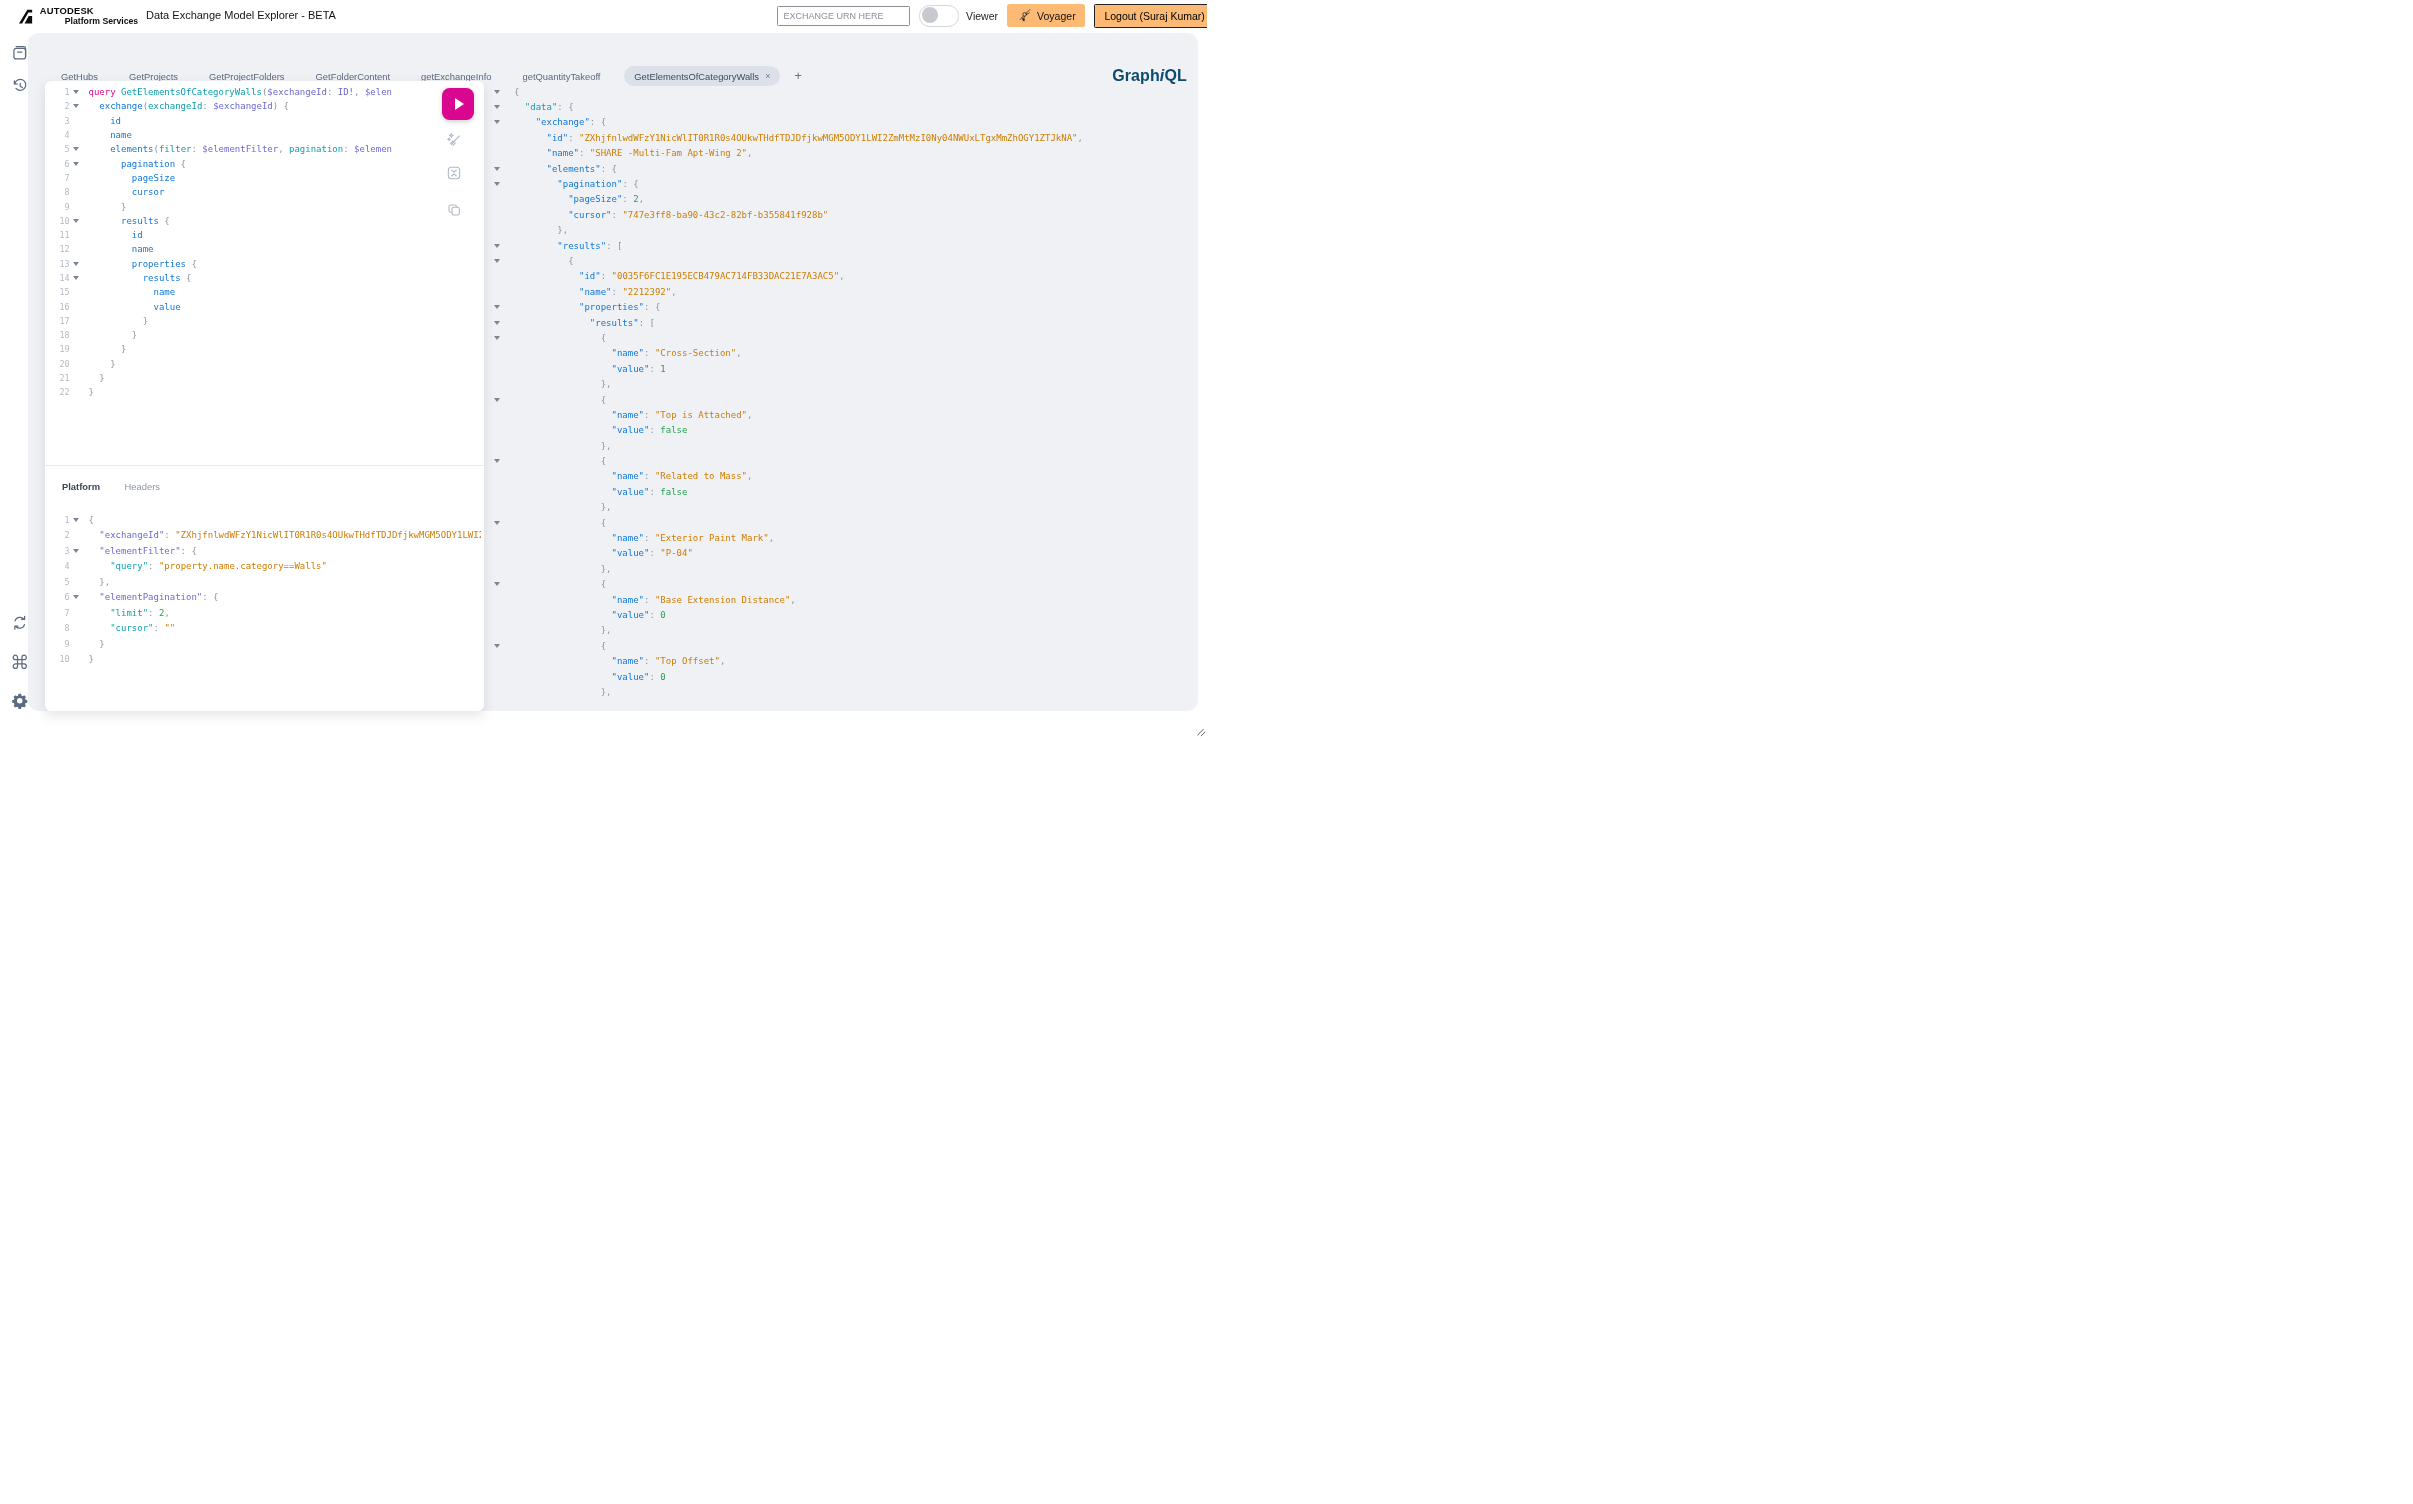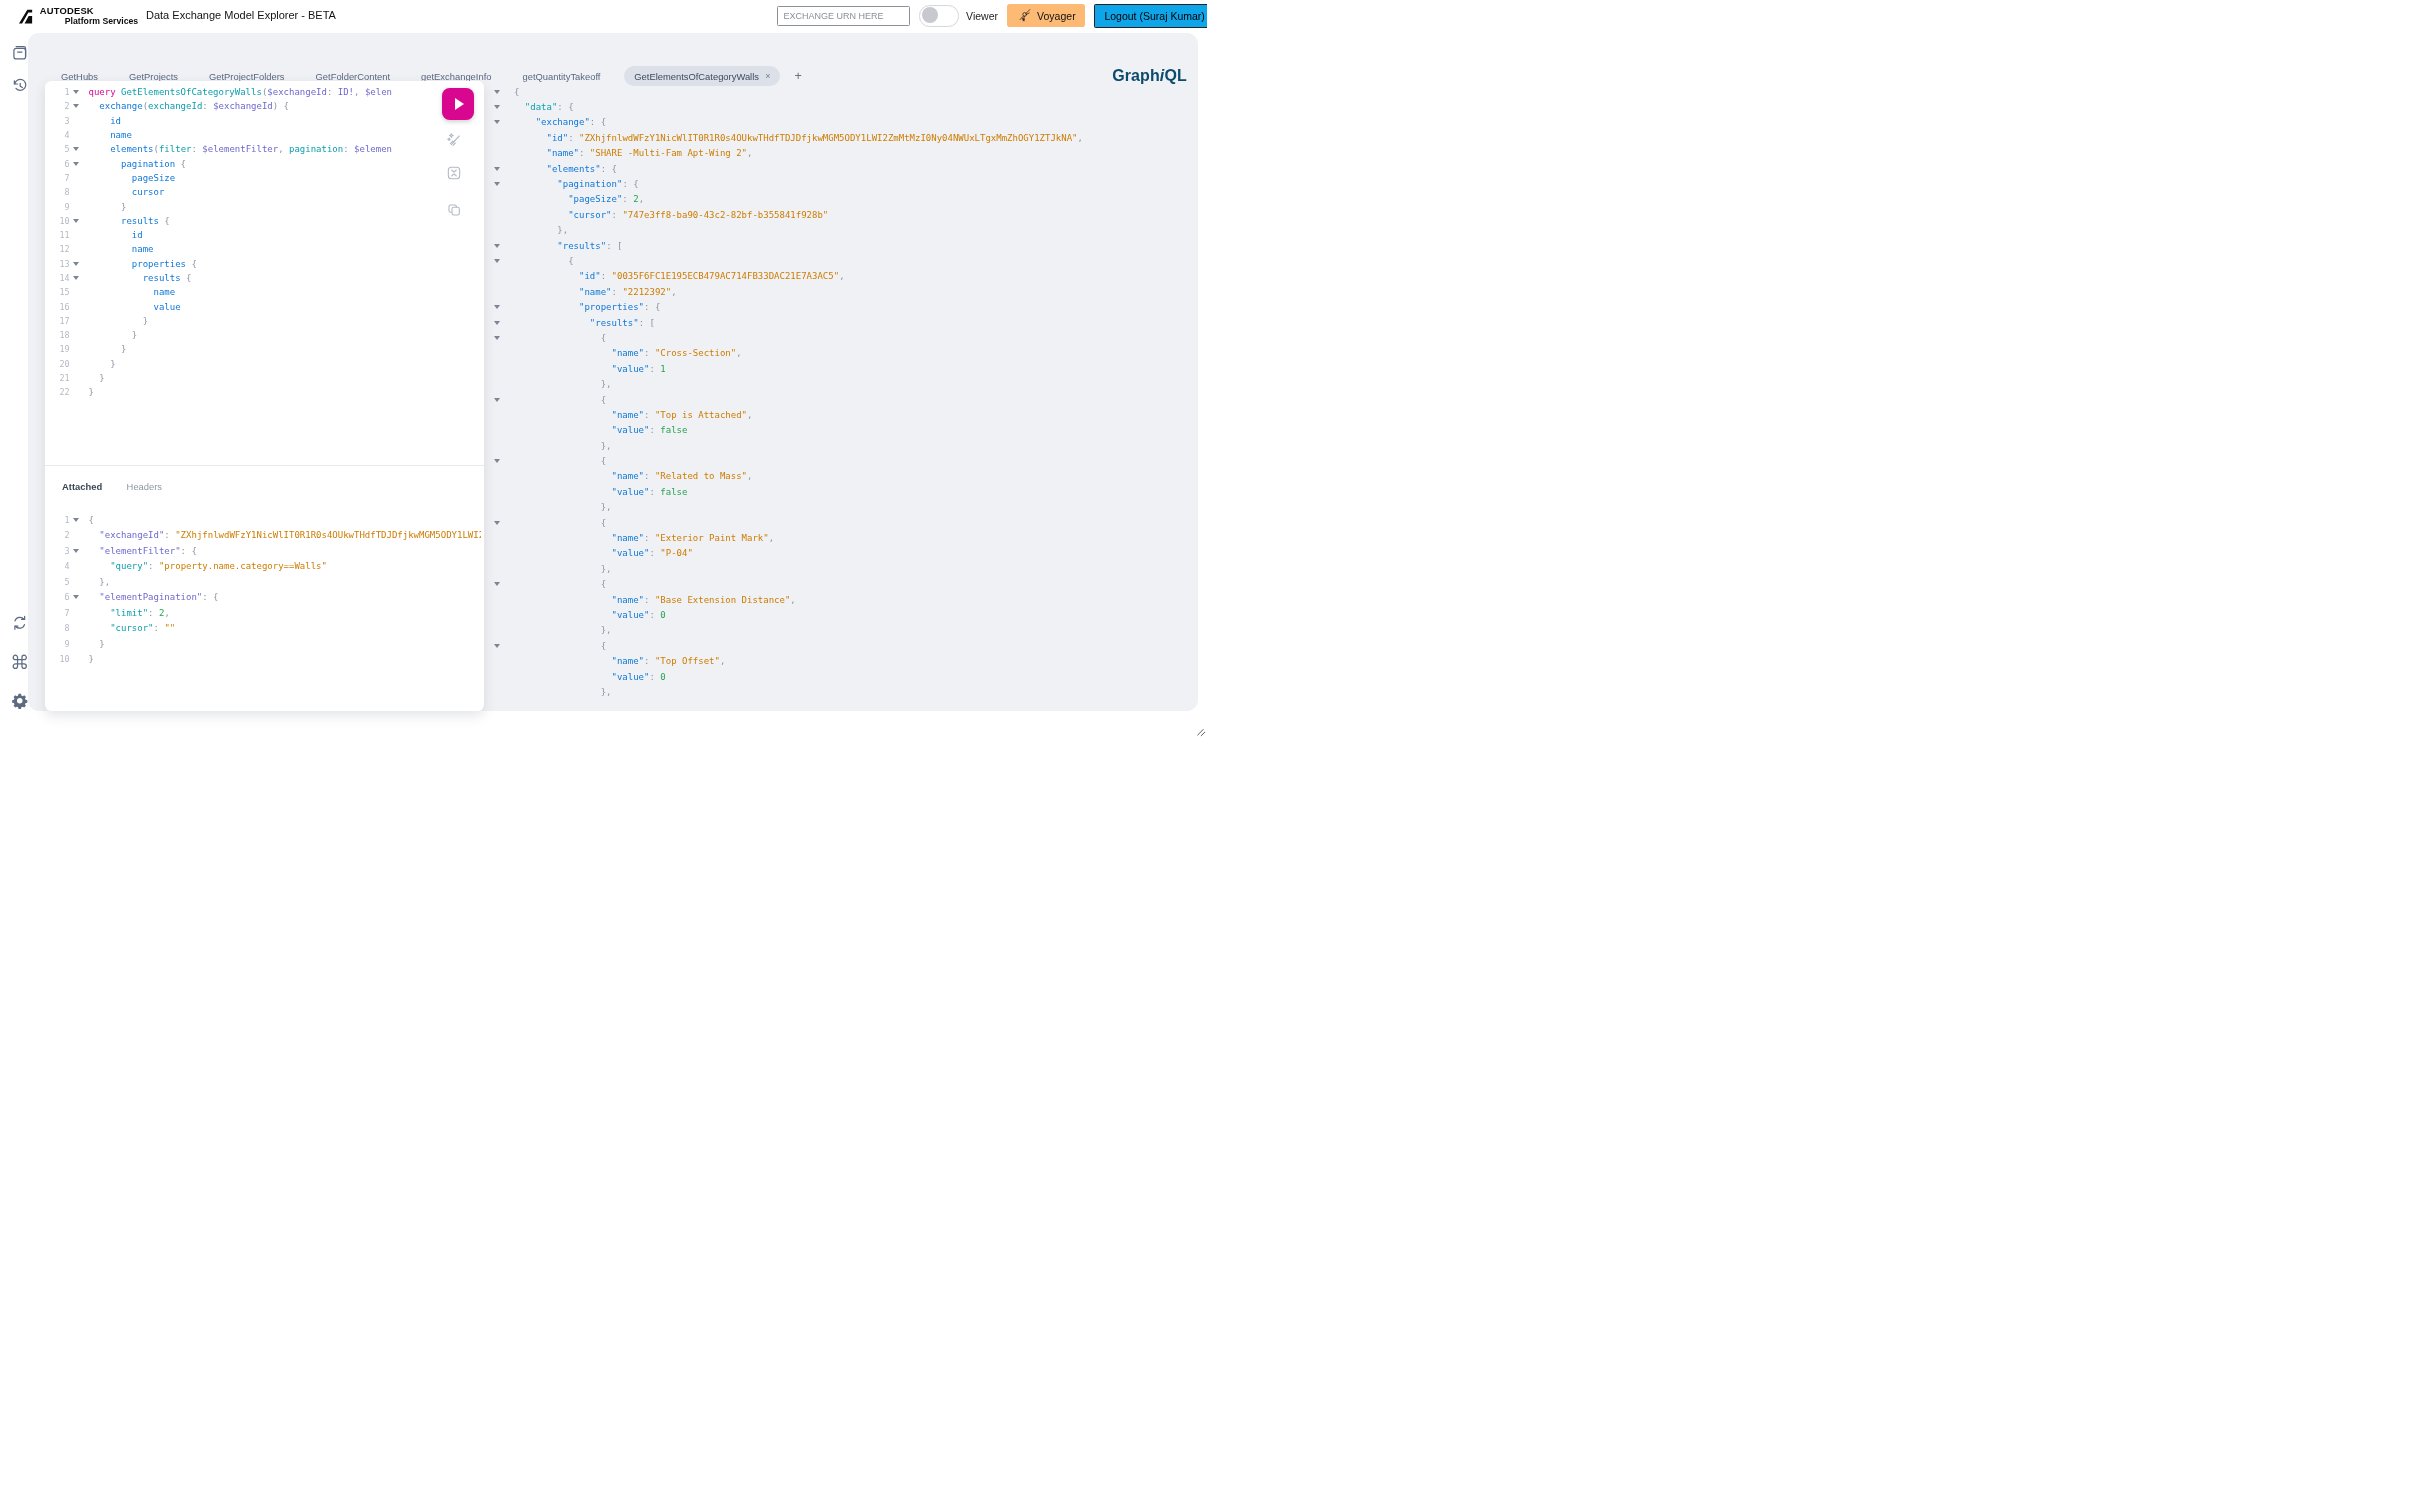--- a/index.html
+++ b/index.html
@@ -15,21 +15,21 @@
   .header-right{position:absolute;right:4.2px;top:0;height:31px;display:flex;align-items:center;gap:9px;}
   .urn-input{width:120px;height:18px;border:0.7px solid #8d9197;border-radius:1.4px;font-family:"Liberation Sans",sans-serif;
              font-size:9px;color:#333;padding:0 5.6px;outline:none;}
   .urn-input::placeholder{color:#8a9097;}
   .toggle{width:38px;height:20px;border:0.7px solid #d4d7dc;border-radius:10.5px;background:#fff;position:relative;
           box-shadow:inset 0 0 1.4px rgba(0,0,0,.05);cursor:pointer;}
   .knob{position:absolute;left:2.1px;top:1.4px;width:16px;height:16px;border-radius:50%;background:#c7c9ce;}
   .viewer-label{font-size:10.5px;color:#1d1d1d;margin-left:-2.1px;}
   .voyager{height:23px;padding:0 9.8px;border:none;border-radius:2.8px;background:#fdba74;display:flex;align-items:center;
            gap:5.6px;font-family:"Liberation Sans",sans-serif;font-size:10.5px;color:#111;cursor:pointer;}
-  .logout{height:24px;padding:0 9px;background:#0ea5e9;border:1.4px solid #232323;border-radius:1.4px;
+  .logout{height:24px;padding:0 9px;background:#fdba74;border:1.4px solid #232323;border-radius:1.4px;
           font-family:"Liberation Sans",sans-serif;font-size:10.5px;color:#000;cursor:pointer;}
   
   .side-icon{position:absolute;left:10.5px;width:17.5px;height:17.5px;cursor:pointer;}
   
   .panel{position:absolute;left:28px;top:33px;width:1170px;height:678px;background:#eff1f4;border-radius:11.2px;}
   
   .tabbar{position:absolute;left:28px;top:58px;width:1170px;height:36px;display:flex;align-items:center;}
   #tabs{display:flex;align-items:center;margin-left:26px;}
   .tab{font-size:9.4px;color:#5b6880;padding:0 7px;margin-right:17px;cursor:pointer;white-space:nowrap;}
   .tab.active{background:#dce0e8;color:#3e4a5e;border-radius:10.5px;padding:4.9px 9.8px;display:flex;align-items:center;gap:6.3px;}
@@ -203,21 +203,21 @@
     <path d="M8.5 7.5 l3.5 3.2 3.5-3.2"></path>
     <path d="M8.5 16.5 l3.5-3.2 3.5 3.2"></path>
   </svg>
   <svg class="tool-icon" style="top:202px" viewBox="0 0 24 24" fill="none" stroke="#b2b9c6" stroke-width="1.6" stroke-linecap="round" stroke-linejoin="round">
     <rect x="9" y="8" width="11" height="11.5" rx="2.5"></rect>
     <path d="M15.5 8 V6.8 A2.3 2.3 0 0 0 13.2 4.5 H7 A2.5 2.5 0 0 0 4.5 7 v6.2 a2.3 2.3 0 0 0 2.3 2.3 H8"></path>
   </svg>
 
   <div class="divider"></div>
   <div class="sec-tabs">
-    <span class="sec-tab active">Attached</span>
+    <span class="sec-tab active">Platform</span>
     <span class="sec-tab">Headers</span>
   </div>
   <div class="lines" id="vars-lines">
       <div class="ed-line"><span class="ln">1</span><span class="cc"><span class="caret"></span></span><span class="code"><span class="tk-g">{</span></span></div>
       <div class="ed-line"><span class="ln">2</span><span class="cc"></span><span class="code"><span class="tk-g">  </span><span class="tk-v">"exchangeId"</span><span class="tk-g">: </span><span class="tk-s">"ZXhjfnlwdWFzY1NicWlIT0R1R0s4OUkwTHdfTDJDfjkwMGM5ODY1LWI2ZmMtMzI0Ny04NWUxLTgxMmZhOGY1ZTJkNA"</span></span></div>
       <div class="ed-line"><span class="ln">3</span><span class="cc"><span class="caret"></span></span><span class="code"><span class="tk-g">  </span><span class="tk-v">"elementFilter"</span><span class="tk-g">: {</span></span></div>
       <div class="ed-line"><span class="ln">4</span><span class="cc"></span><span class="code"><span class="tk-g">    </span><span class="tk-t">"query"</span><span class="tk-g">: </span><span class="tk-s">"property.name.category==Walls"</span></span></div>
       <div class="ed-line"><span class="ln">5</span><span class="cc"></span><span class="code"><span class="tk-g">  },</span></span></div>
       <div class="ed-line"><span class="ln">6</span><span class="cc"><span class="caret"></span></span><span class="code"><span class="tk-g">  </span><span class="tk-v">"elementPagination"</span><span class="tk-g">: {</span></span></div>
       <div class="ed-line"><span class="ln">7</span><span class="cc"></span><span class="code"><span class="tk-g">    </span><span class="tk-t">"limit"</span><span class="tk-g">: </span><span class="tk-n">2</span><span class="tk-g">,</span></span></div>

